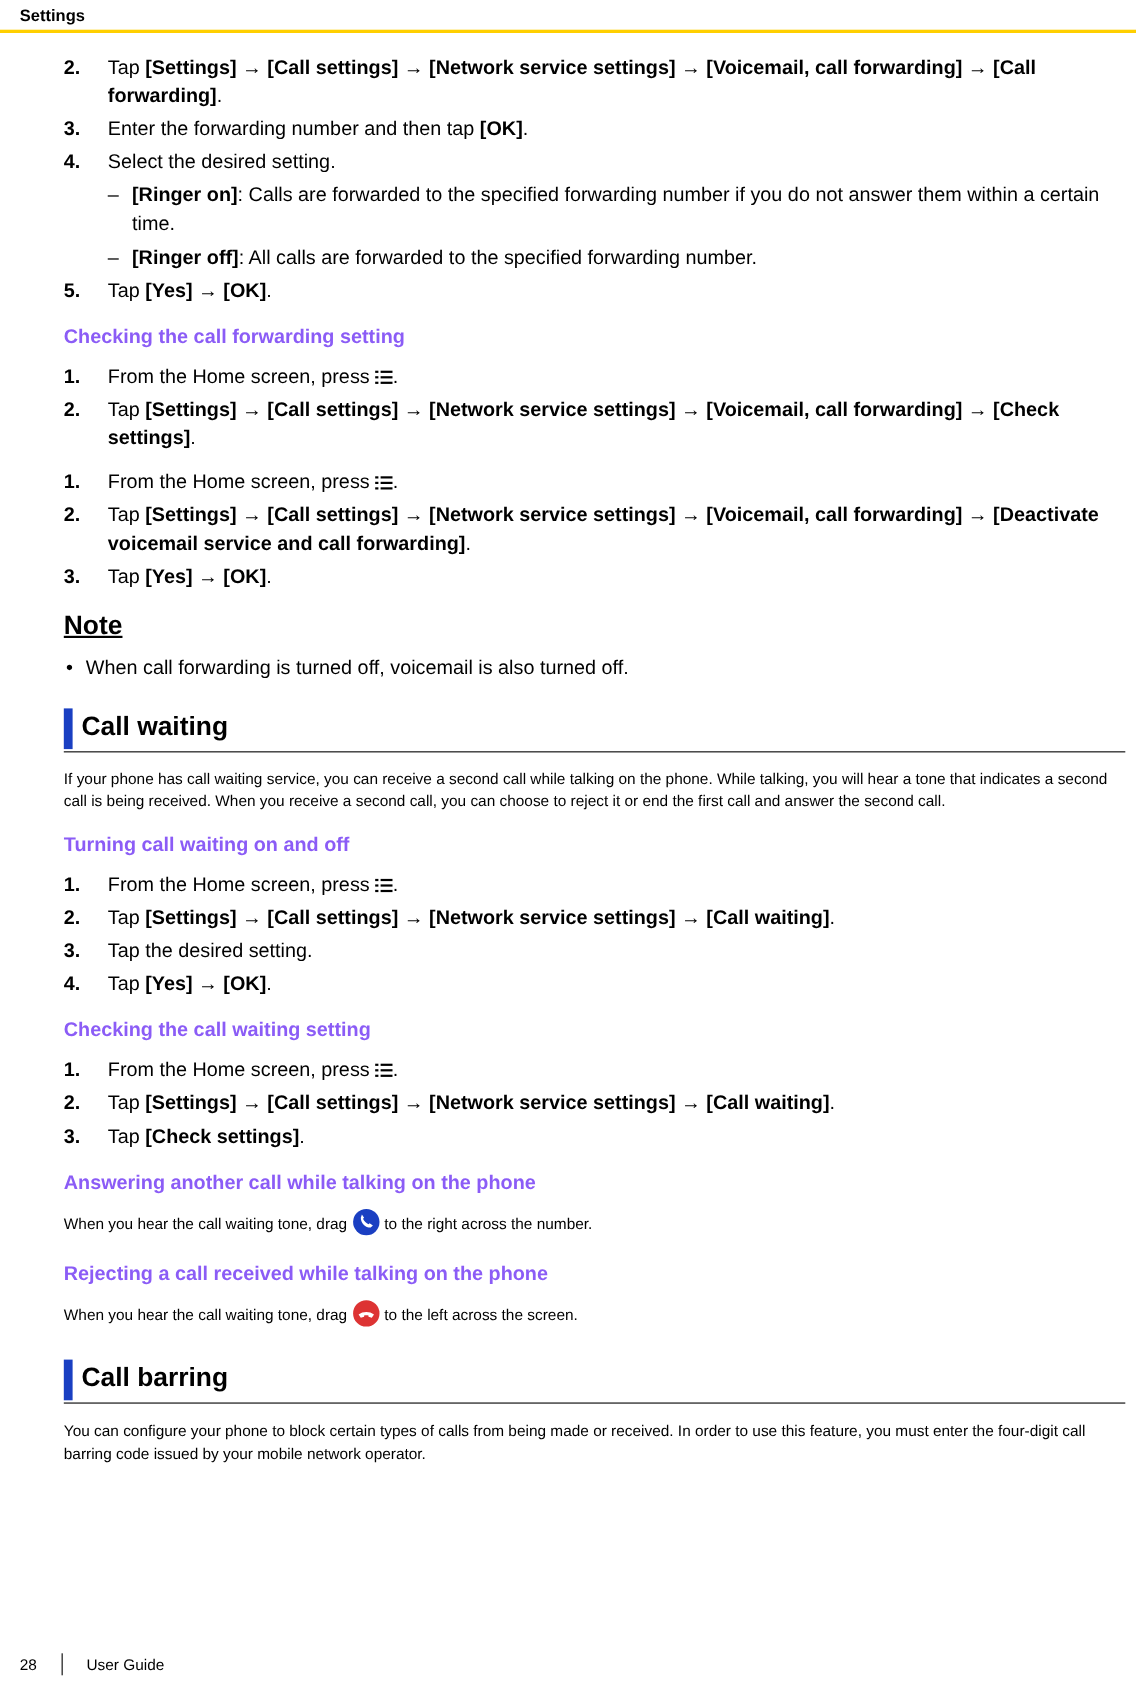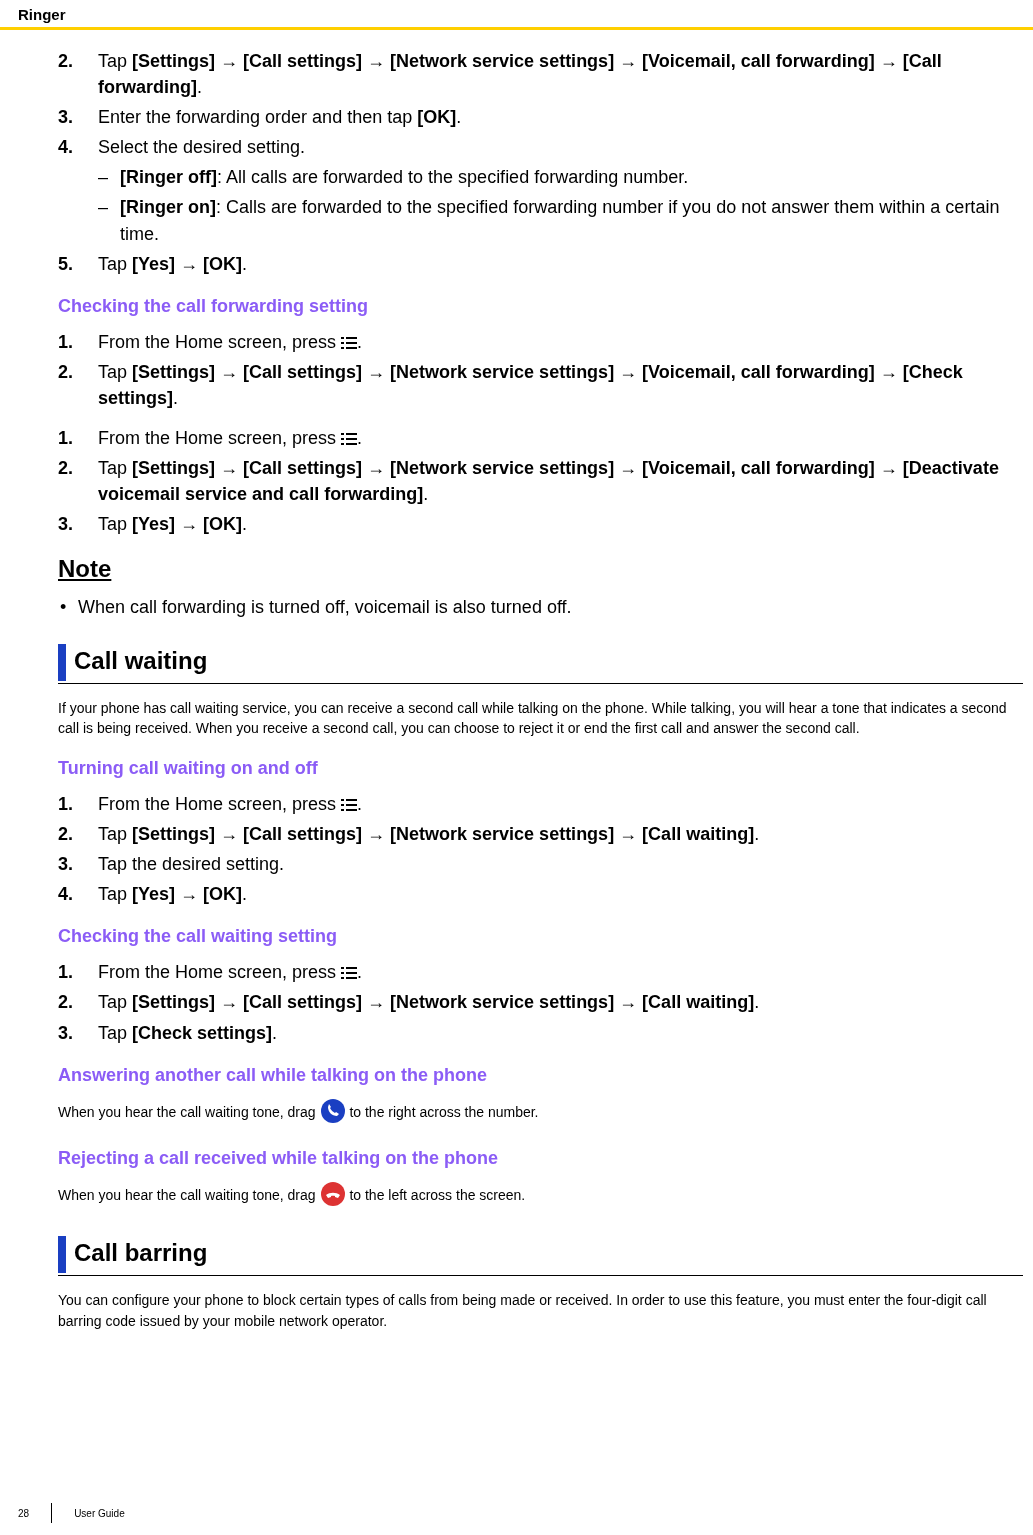--- a/index.html
+++ b/index.html
@@ -22,49 +22,49 @@
   .bullet>li::before{content:"•";position:absolute;left:2px;top:0}
   .h2-block{margin:24px 0 0 0}
   .h2-row{display:flex;align-items:flex-end}
   .h2-bar{width:8px;background:#1a3fc2;align-self:stretch;min-height:30px;margin-right:8px}
   .h2-text{font-size:24px;font-weight:bold;padding-bottom:2px}
   .h2-underline{border-bottom:1px solid #000;margin-top:2px}
   .para{margin:14px 0 14px 0;font-size:14px;line-height:1.45}
   .icon-menu{display:inline-block;vertical-align:-2px}
   .icon-menu svg{display:block}
   .icon-call{display:inline-block;vertical-align:middle}
-  .footer{position:absolute;bottom:12px;left:18px;font-size:10px;display:flex;align-items:center;gap:22px}
+  .footer{position:absolute;bottom:12px;left:18px;font-size:14px;display:flex;align-items:center;gap:22px}
   .footer .pnum{font-weight:normal}
   .footer .divider-v{width:1px;height:20px;background:#000}
   .pagebox{height:1535px;position:relative}
 </style>
 </head>
 <body>
 
 <div class="page pagebox">
-  <div class="header">Ringer</div>
+  <div class="header">Settings</div>
   <div class="divider"></div>
 
   <div class="content-wrap body-text">
 
     <ul class="ol1">
       <li>
         <span class="num">2.</span>
         <span><span>Tap </span><b>[Settings] → [Call settings] → [Network service settings] → [Voicemail, call forwarding] → [Call forwarding]</b><span>.</span></span>
       </li>
       <li>
         <span class="num">3.</span>
-        <span><span>Enter the forwarding order and then tap </span><b>[OK]</b><span>.</span></span>
+        <span><span>Enter the forwarding number and then tap </span><b>[OK]</b><span>.</span></span>
       </li>
       <li>
         <span class="num">4.</span>
         <span>Select the desired setting.</span>
         <ul class="sublist">
+          <li><b>[Ringer on]</b><span>: Calls are forwarded to the specified forwarding number if you do not answer them within a certain time.</span></li>
           <li><b>[Ringer off]</b><span>: All calls are forwarded to the specified forwarding number.</span></li>
-          <li><b>[Ringer on]</b><span>: Calls are forwarded to the specified forwarding number if you do not answer them within a certain time.</span></li>
         </ul>
       </li>
       <li>
         <span class="num">5.</span>
         <span><span>Tap </span><b>[Yes] → [OK]</b><span>.</span></span>
       </li>
     </ul>
 
     <div class="subhead-blue">Checking the call forwarding setting</div>
     <ul class="ol1">

